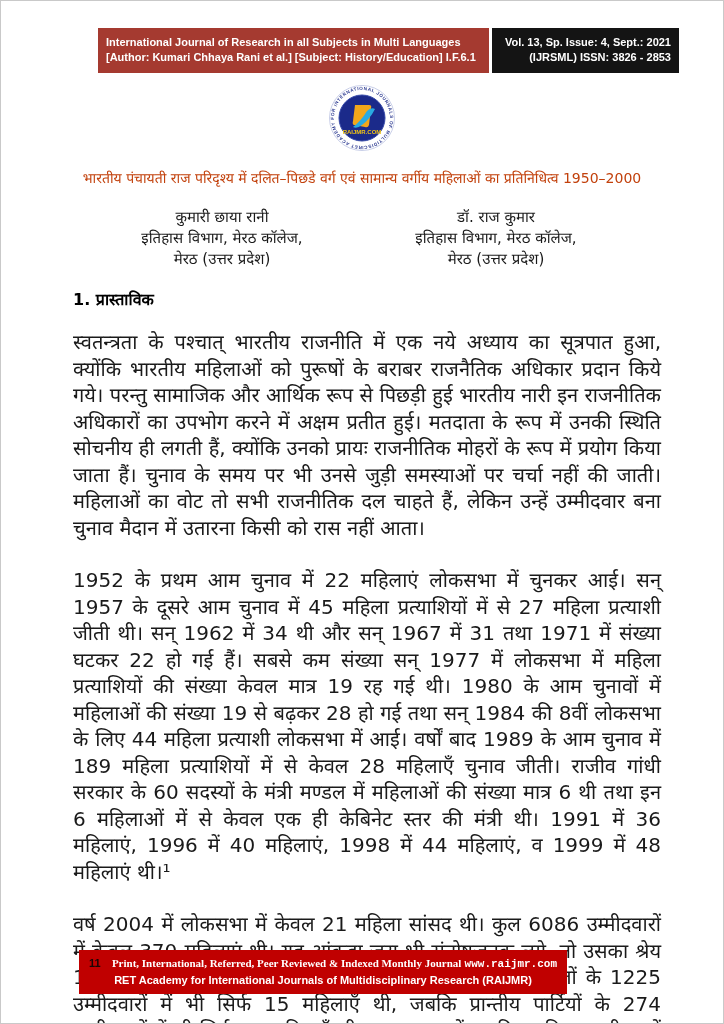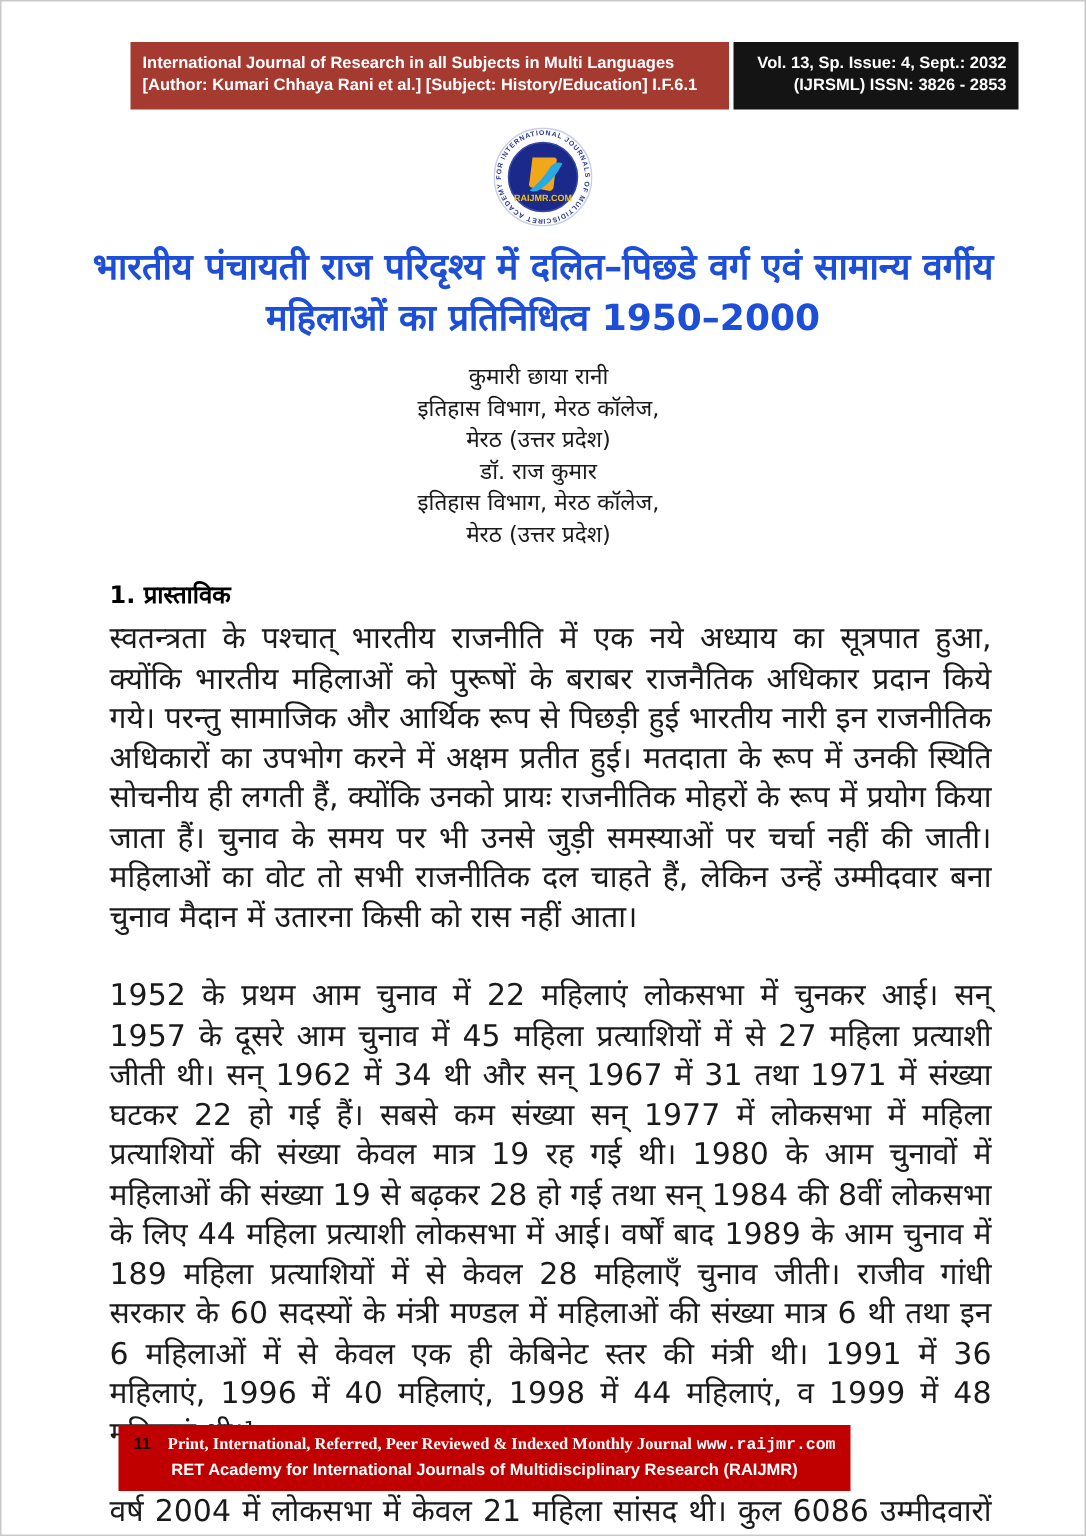--- a/index.html
+++ b/index.html
@@ -15,21 +15,21 @@
   html,body{width:724px;height:1024px;}
   body{
     background:#ffffff;
     font-family:"DejaVu Sans", sans-serif;
     color:var(--text-color);
     position:relative;
     overflow:hidden;
     border:1px solid #c9c9c9;
   }
   .header{
-    position:absolute; top:27px; left:86px; right:44px;
+    position:absolute; top:27px; left:97px; right:44px;
     display:flex; height:45px;
   }
   .band{
     color:#ffffff;
     font-family:"Liberation Sans", sans-serif;
     font-weight:bold;
     font-size:11px;
     line-height:15px;
     padding:7px 8px 0 8px;
   }
@@ -46,45 +46,44 @@
   }
   .logo-wrap{
     position:absolute; top:84px; left:50%;
     transform:translateX(-50%);
     width:66px; height:66px;
   }
   .title{
     margin:160px auto 0 auto;
     width:620px;
     text-align:center;
-    font-size:24px;
-    font-weight:bold;
+    font-size:14px;
+    font-weight:normal;
     line-height:34px;
-    color:#1d4ed8;
+    color:#c2410c;
   }
   .authors{
     display:flex;
     margin:12px 0 0 4px;
     padding:0 90px 0 80px;
-    flex-direction:column;
   }
   .author-block{
     flex:1;
     text-align:center;
     font-size:15px;
     line-height:21px;
   }
   .content{
     padding:0 62px 0 72px;
     margin-top:18px;
   }
   .section-heading{
     font-size:16px;
     font-weight:bold;
-    margin-bottom:5px;
+    margin-bottom:19px;
     color:#000;
   }
   .content p{
     font-size:20px;
     line-height:26.5px;
     text-align:justify;
     margin:0 0 26px 0;
   }
   .footer{
     position:absolute;
@@ -106,21 +105,21 @@
 </style>
 </head>
 <body>
 
 <div class="header">
   <div class="band band-red">
     <div>International Journal of Research in all Subjects in Multi Languages</div>
     <div>[Author: Kumari Chhaya Rani et al.] [Subject: History/Education] I.F.6.1</div>
   </div>
   <div class="band band-black">
-    <div>Vol. 13, Sp. Issue: 4, Sept.: 2032</div>
+    <div>Vol. 13, Sp. Issue: 4, Sept.: 2021</div>
     <div>(IJRSML) ISSN: 3826 - 2853</div>
   </div>
 </div>
 
 <div class="logo-wrap">
   <svg width="66" height="66" viewBox="0 0 66 66">
     <defs>
       <path id="ringpath" d="M 33,61 A 28,28 0 1 1 33.02,61"></path>
     </defs>
     <circle cx="33" cy="33" r="32.5" fill="#ffffff" stroke="#c9cfe8" stroke-width="1"></circle>

